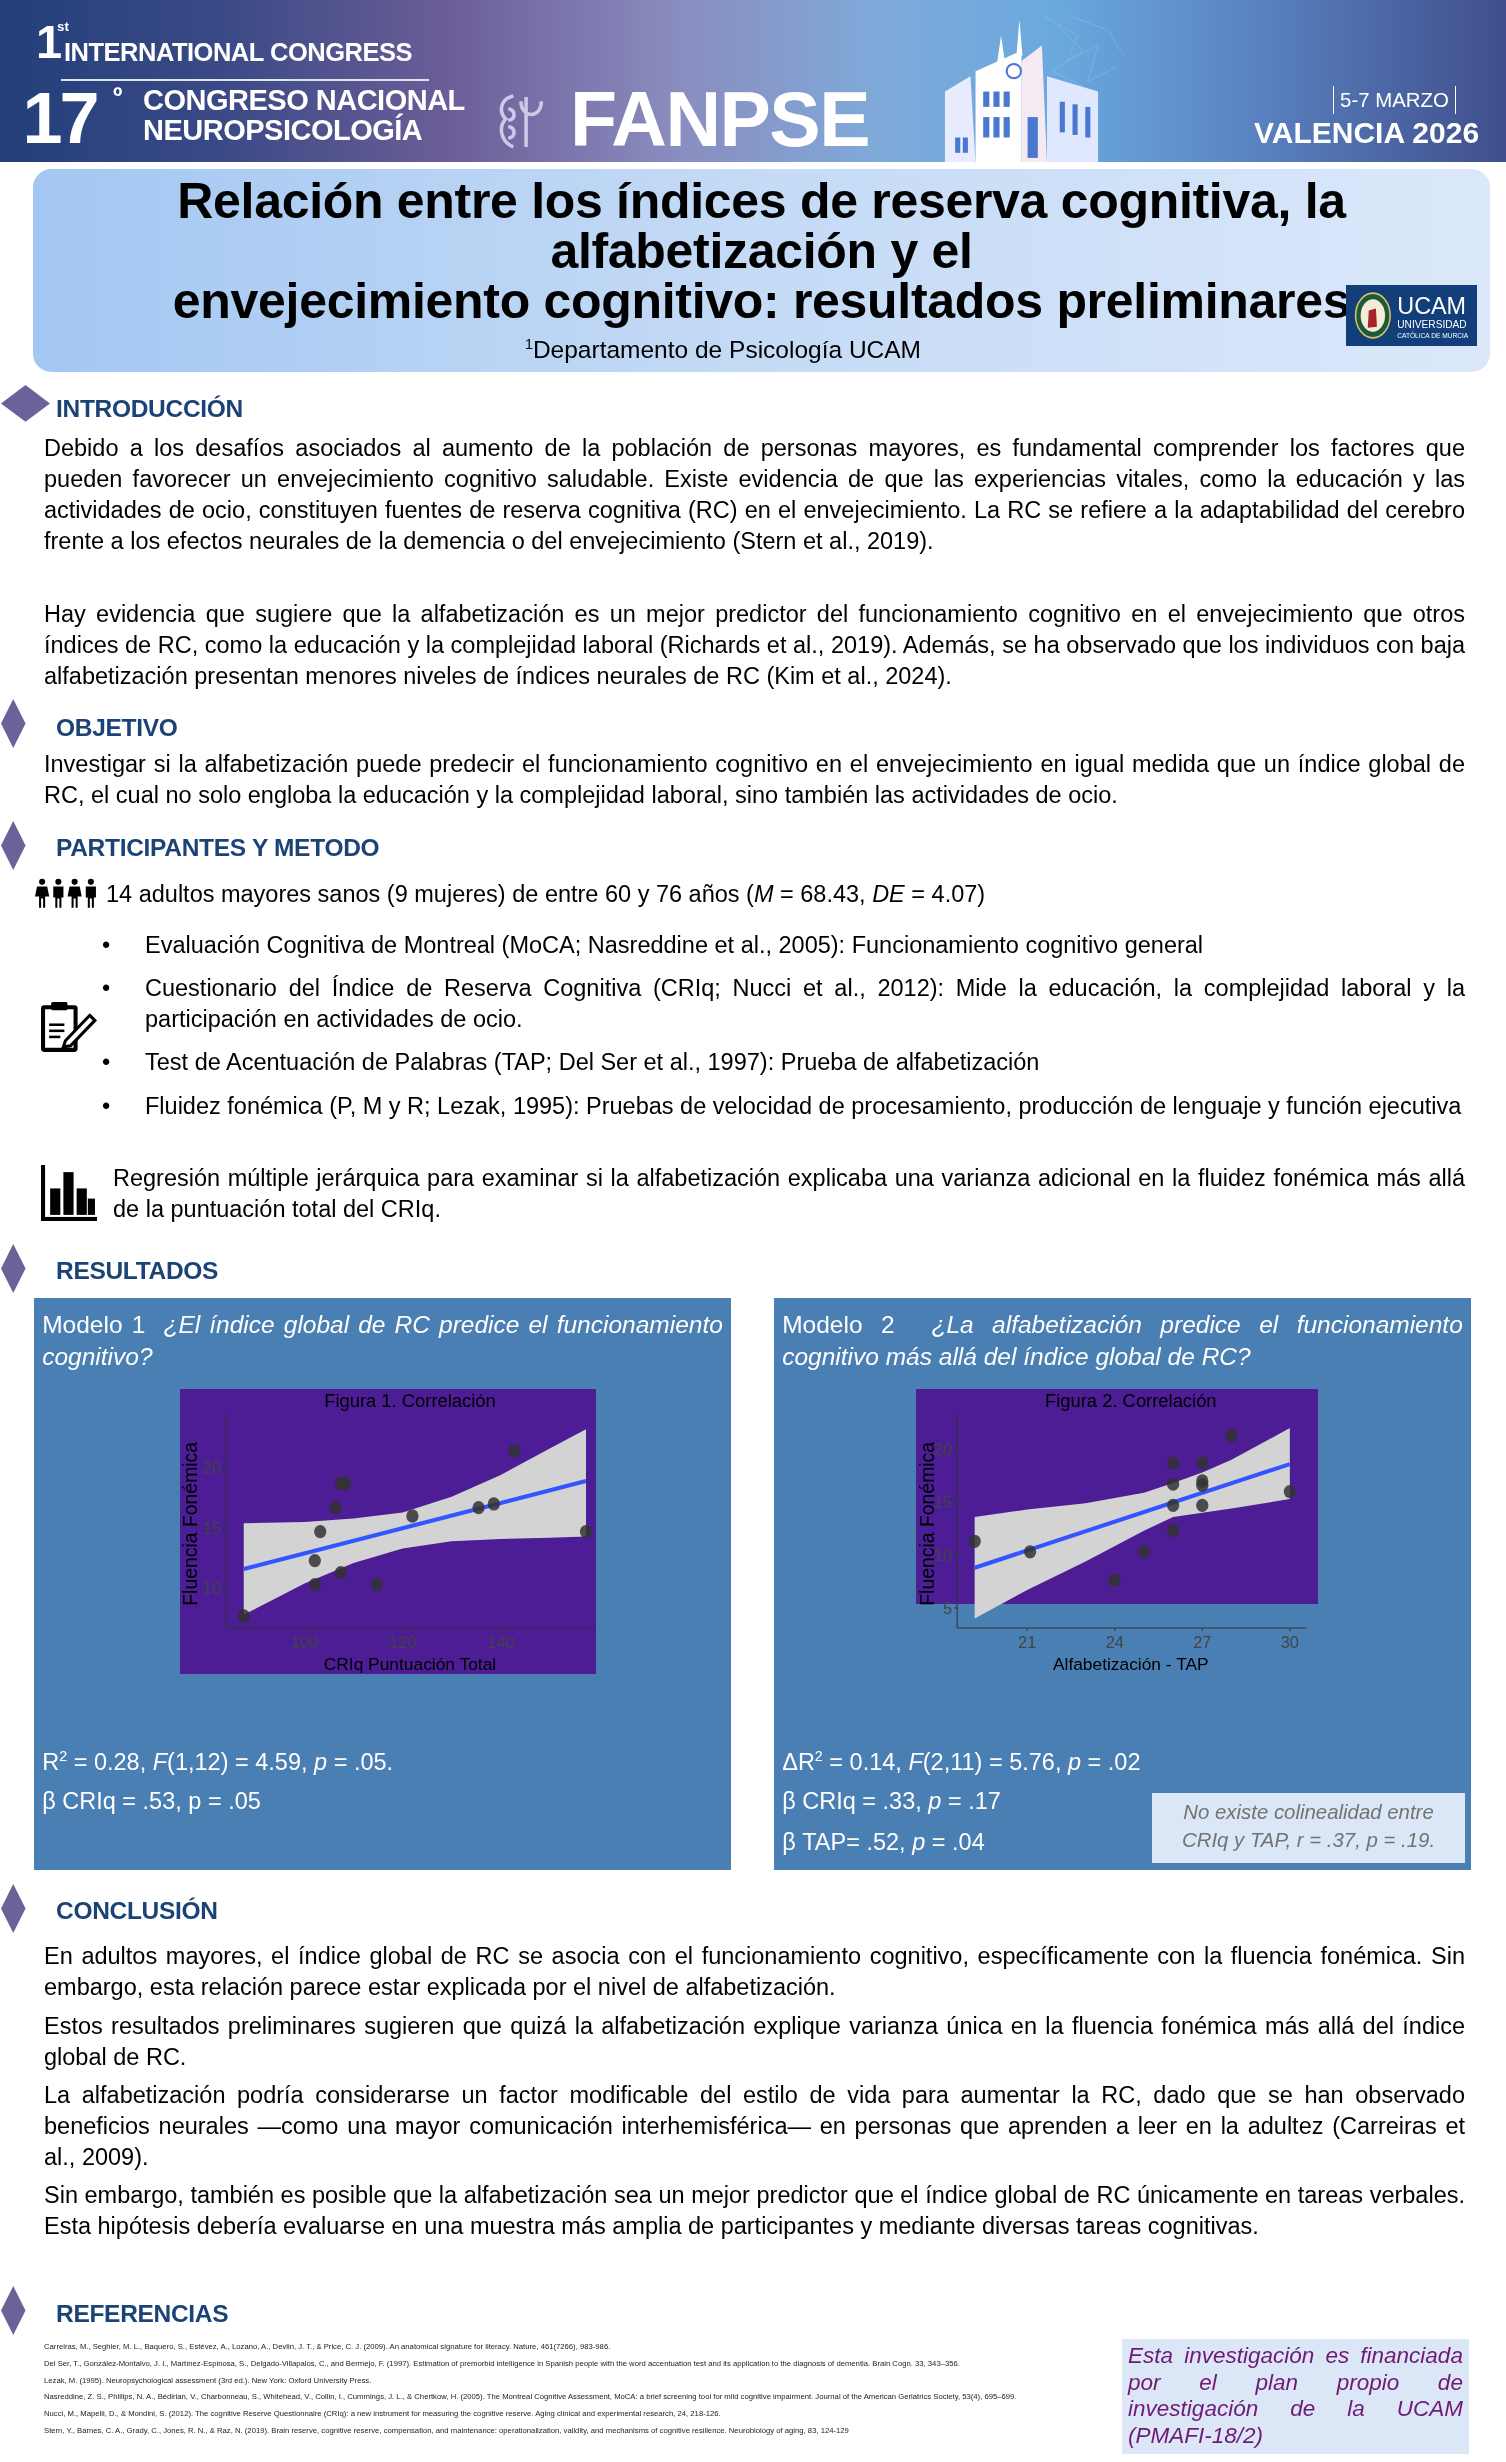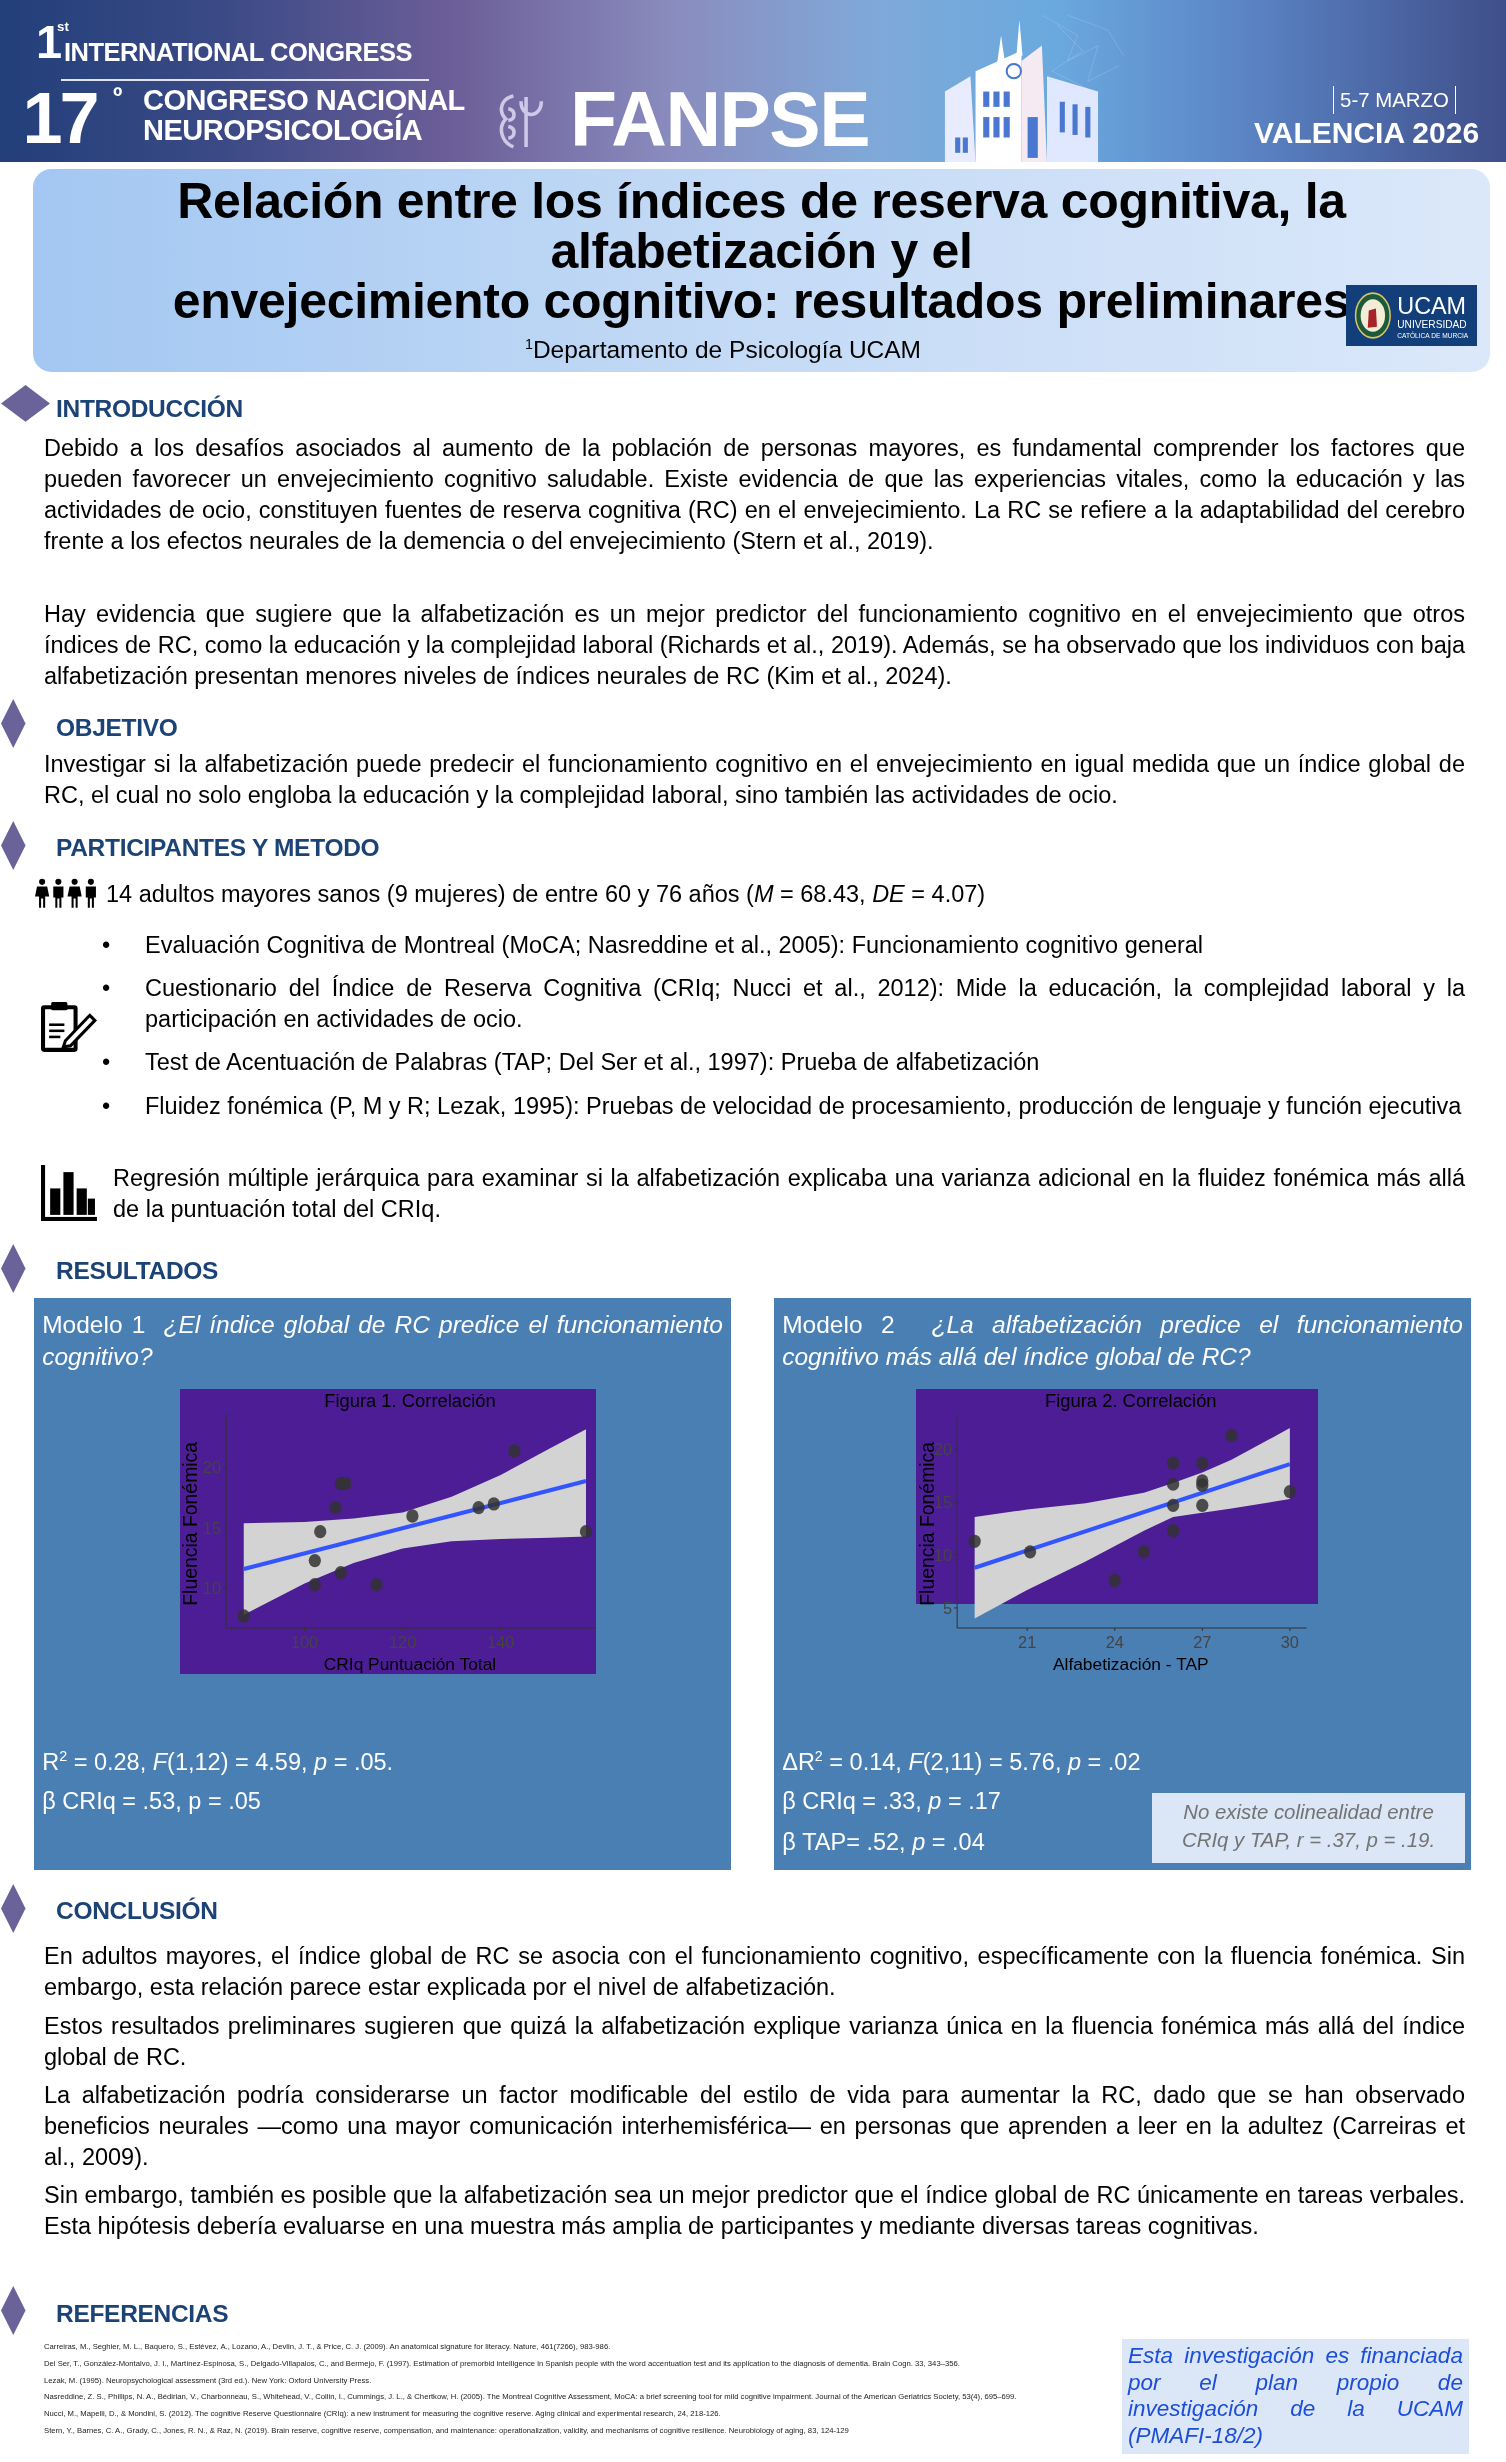--- a/index.html
+++ b/index.html
@@ -59,21 +59,21 @@
   .model-q b { font-weight: normal; }
   .model-q i { font-style: italic; }
   .fig { position: absolute; background: #4c1d95; }
   .stat { position: absolute; font-size: 23.5px; color: #fff; white-space: nowrap; }
   .stat i { font-style: italic; }
   .note-box { position: absolute; background: #dbe6f6; color: #737373; font-style: italic; font-size: 20.4px; line-height: 28px; text-align: center; padding: 5.1px 5.1px; }
 
   
   .refs { position: absolute; left: 44px; width: 1078px; font-size: 7.7px; line-height: 10.2px; color: #222; }
   .refs p { margin-bottom: 6.6px; }
-  .fund-box { position: absolute; left: 1122px; top: 2339px; width: 347px; height: 115px; background: #dbe6f6; color: #1d4ed8; font-style: italic; font-size: 22.5px; line-height: 26.6px; padding: 4.1px 6.1px; text-align: justify; }
+  .fund-box { position: absolute; left: 1122px; top: 2339px; width: 347px; height: 115px; background: #dbe6f6; color: #701a75; font-style: italic; font-size: 22.5px; line-height: 26.6px; padding: 4.1px 6.1px; text-align: justify; }
 
   text { font-family: "Liberation Sans", sans-serif; }
 </style>
 </head>
 <body>
 
 <div class="banner">
   <span class="b-first">1</span>
   <span class="b-st">st</span>
   <span class="b-intl">INTERNATIONAL CONGRESS</span>

